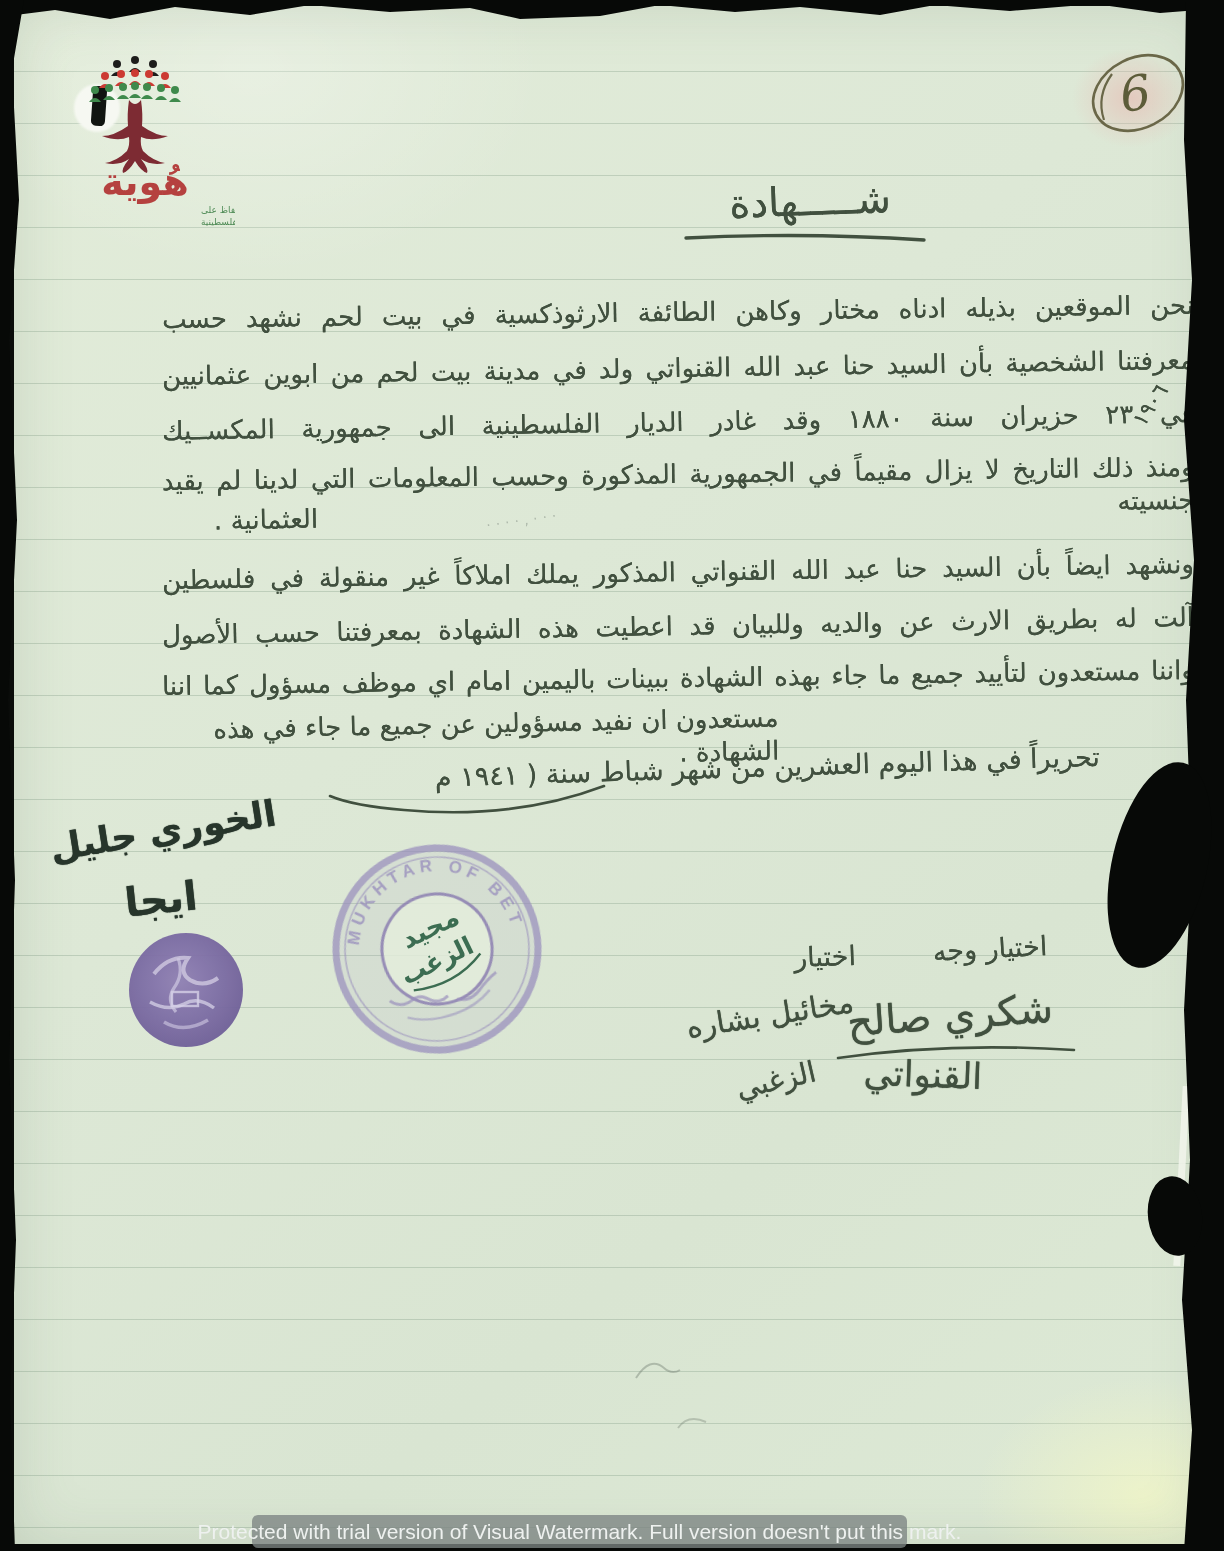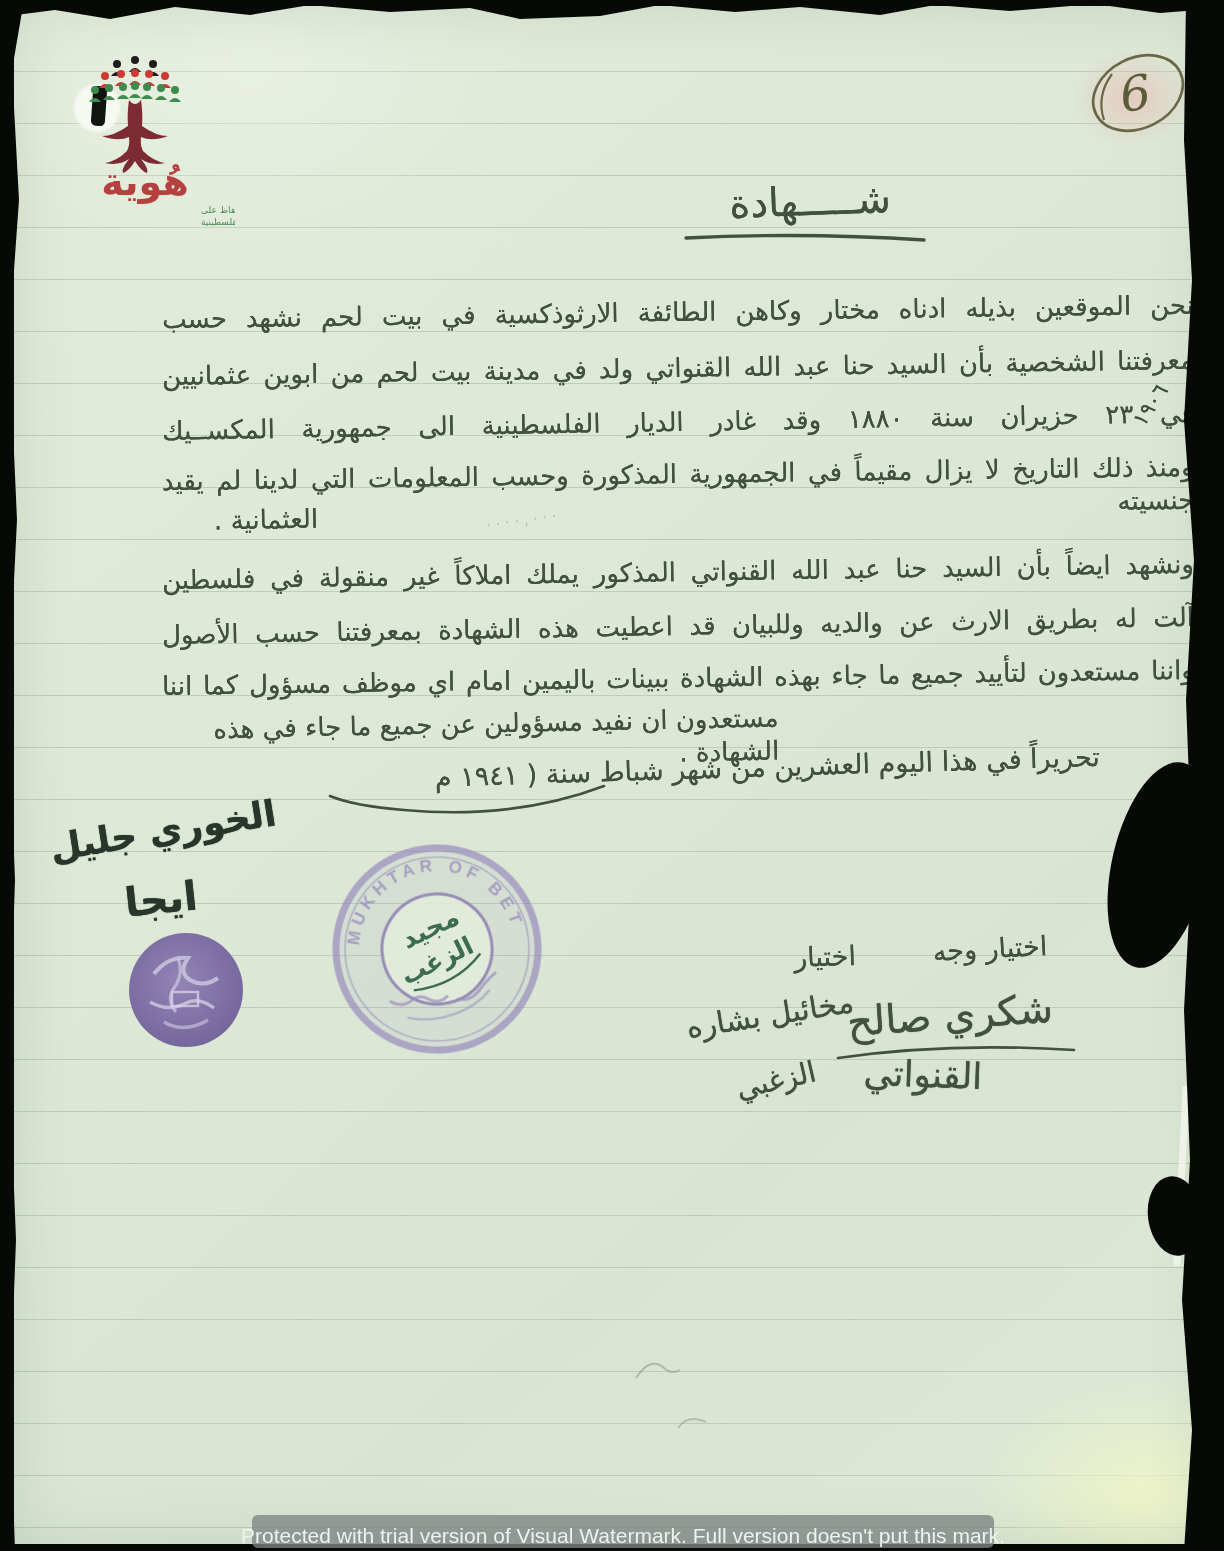--- a/index.html
+++ b/index.html
@@ -23,23 +23,23 @@
   .faint{color:#8a958a;}
   
   .edge{background:#070907;}
   #edge-top{left:0;top:0;width:1224px;height:20px;
     clip-path:polygon(0 0,1224px 0,1224px 8px,1160px 13px,1095px 4px,1010px 11px,935px 5px,880px 15px,800px 7px,735px 12px,660px 5px,600px 16px,520px 19px,470px 8px,390px 12px,310px 5px,250px 15px,175px 7px,110px 19px,55px 10px,0 17px);}
   #edge-left{left:0;top:0;width:26px;height:1551px;
     clip-path:polygon(0 0,24px 0,12px 70px,19px 200px,9px 340px,17px 520px,8px 700px,15px 880px,9px 1060px,16px 1240px,10px 1400px,15px 1551px,0 1551px);}
   #edge-right{left:1180px;top:0;width:44px;height:1551px;
     clip-path:polygon(6px 0,44px 0,44px 1551px,4px 1551px,12px 1430px,2px 1300px,10px 1160px,4px 1010px,12px 860px,6px 700px,14px 560px,4px 420px,12px 280px,4px 140px);}
   #edge-bottom{left:0;bottom:0;width:1224px;height:7px;}
-  #watermark-bar{left:252px;top:1515px;width:742px;height:33px;border-radius:6px;
+  #watermark-bar{left:252px;top:1515px;width:655px;height:33px;border-radius:6px;
     background:rgba(124,132,131,.78);color:#eef1ef;font-size:21px;
-    font-family:"Liberation Sans",sans-serif;display:flex;align-items:flex-end;justify-content:center;white-space:nowrap;}
+    font-family:"Liberation Sans",sans-serif;display:flex;align-items:center;justify-content:center;white-space:nowrap;}
 </style>
 </head>
 <body>
 
 <div id="page">
 
   <div id="paper" class="abs"></div>
 
   <div class="abs" style="left:74px;top:84px;width:46px;height:48px;background:#f6f8f2;border-radius:50%;filter:blur(1px);"></div>
   <div class="abs" style="left:92px;top:86px;width:14px;height:40px;background:#111511;border-radius:5px;transform:rotate(4deg);"></div>

